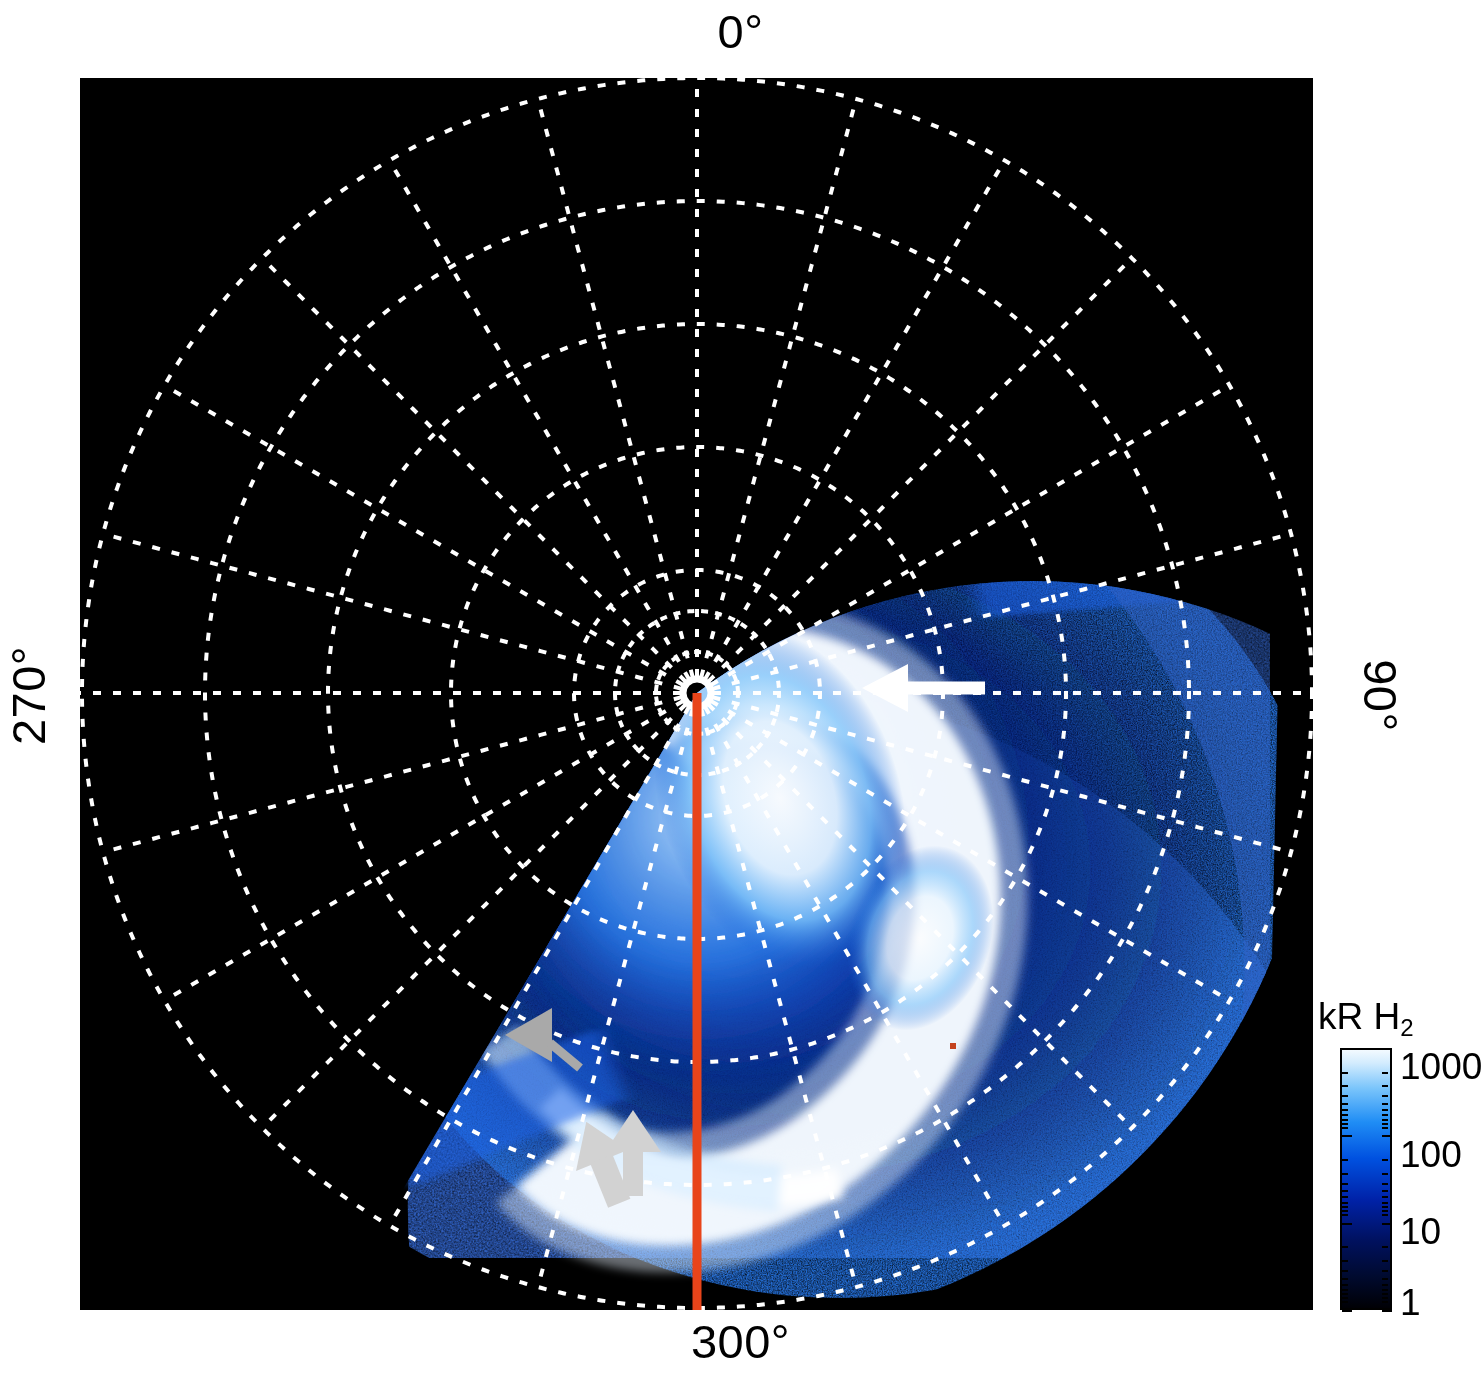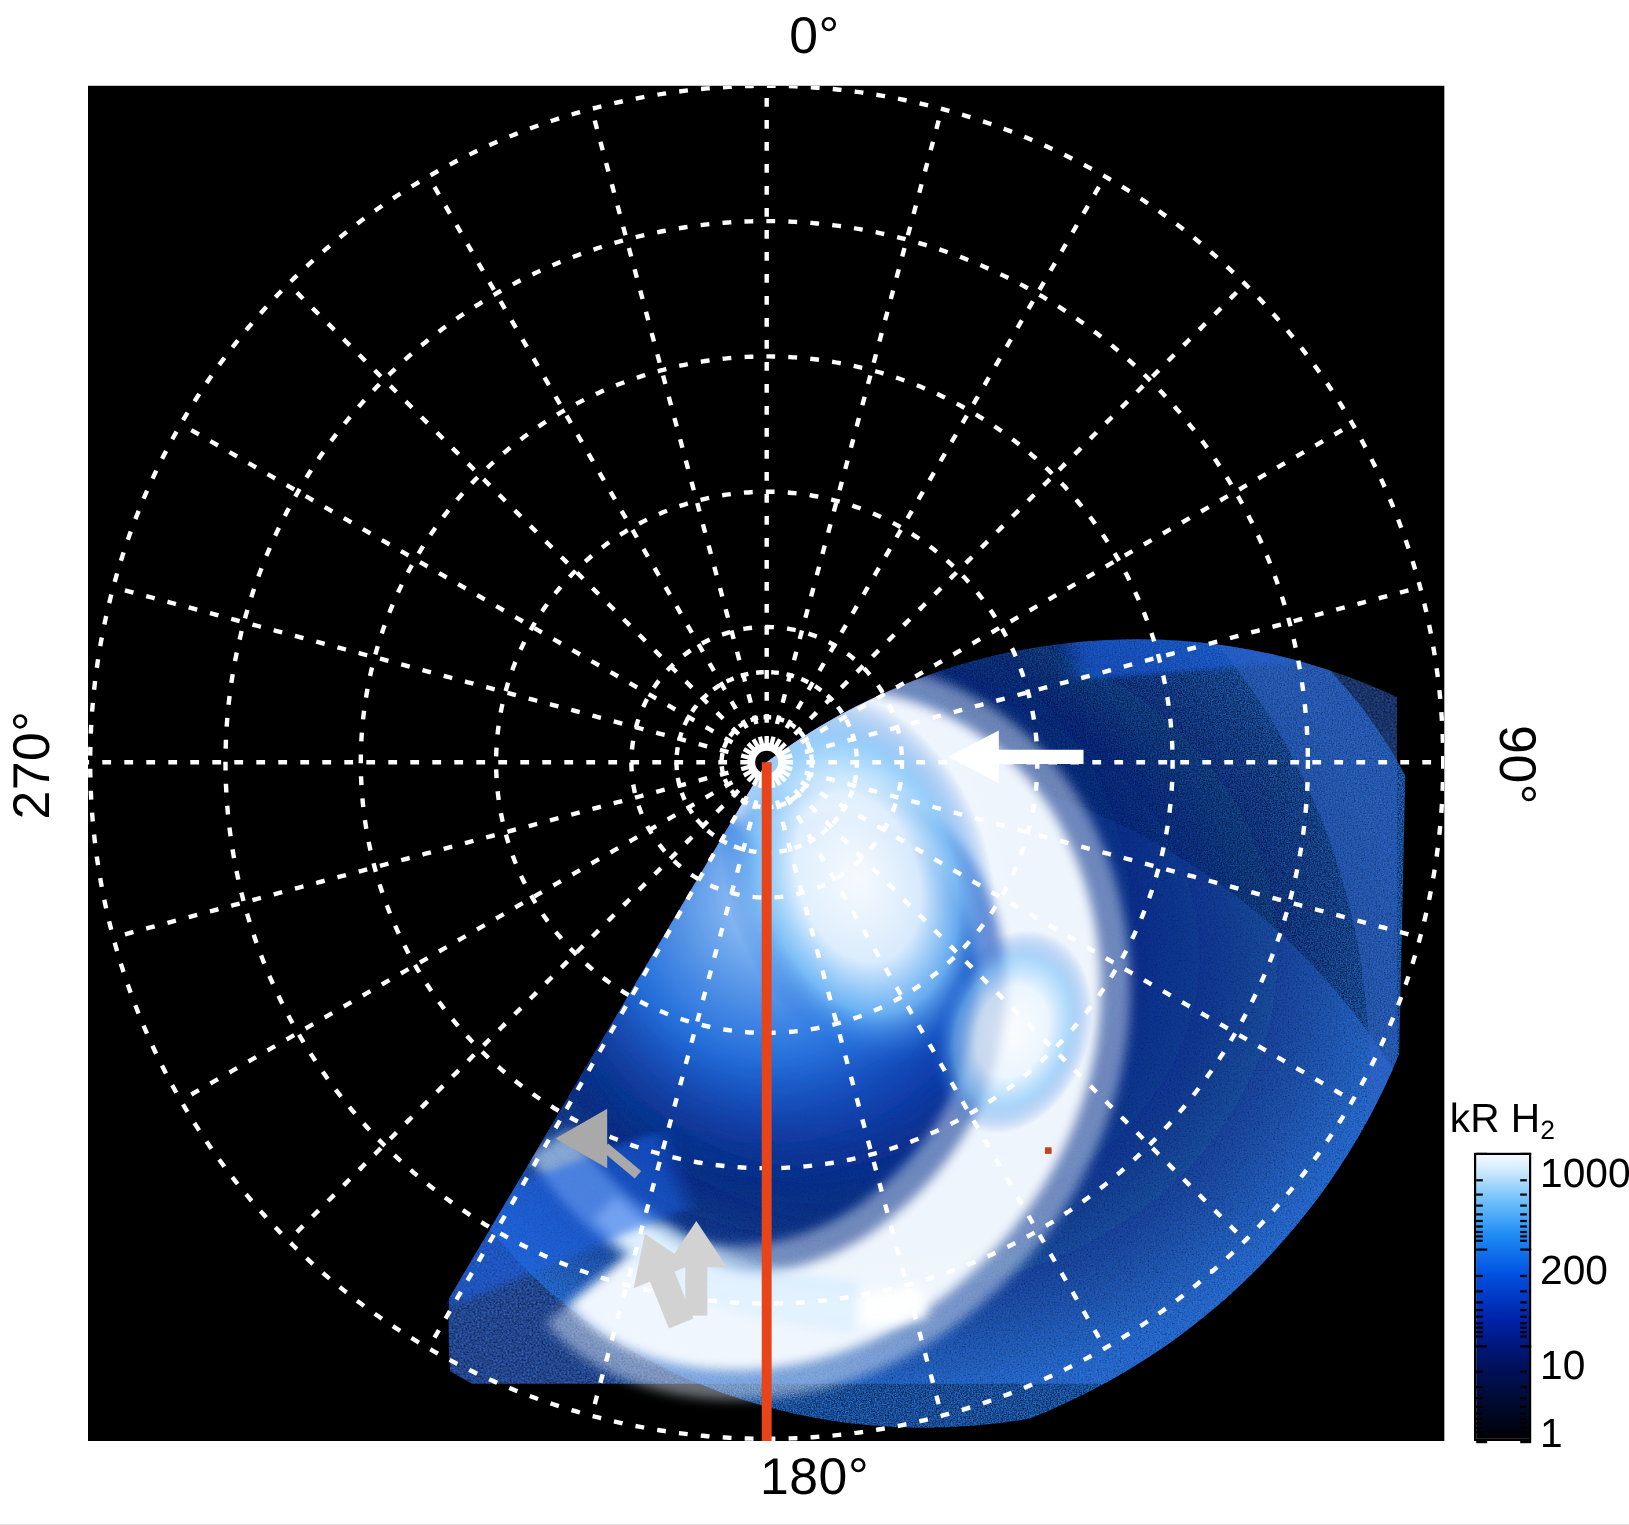--- a/index.html
+++ b/index.html
@@ -220,21 +220,21 @@
         <g>
           <polygon points="553,1032 581,1074 525,1074" fill="#d2d2d2"></polygon>
           <rect x="543" y="1072" width="20" height="46" fill="#d2d2d2"></rect>
         </g>
       </g>
     </svg>
   </div>
 
   <div class="axis-label" id="lbl-0">0°</div>
   <div class="axis-label" id="lbl-90">90°</div>
-  <div class="axis-label" id="lbl-180">180°</div>
+  <div class="axis-label" id="lbl-180">300°</div>
   <div class="axis-label" id="lbl-270">270°</div>
 
   <div id="colorbar-group">
     <div id="cbar-title"><span>kR H</span><sub>2</sub></div>
 
     <div id="cbar-box"></div>
 
     <div class="cbar-ticks" id="cbar-ticks-left">
       <i style="top:0%;   width:10px;"></i>
         <i style="top:9.03%;  width:6px;"></i>
@@ -297,18 +297,18 @@
       <i style="top:87.6%; right:0;width:6px;"></i>
         <i style="top:90.0%; right:0;width:6px;"></i>
       <i style="top:92.0%; right:0;width:6px;"></i>
         <i style="top:93.7%; right:0;width:6px;"></i>
       <i style="top:95.2%; right:0;width:6px;"></i>
         <i style="top:96.6%; right:0;width:6px;"></i>
       <i style="top:100%;  right:0;width:10px;"></i>
     </div>
 
     <div class="cbar-num" style="top:52px;">1000</div>
-    <div class="cbar-num" style="top:140px;">200</div>
-    <div class="cbar-num" style="top:227px;">10</div>
+    <div class="cbar-num" style="top:140px;">100</div>
+    <div class="cbar-num" style="top:217px;">10</div>
     <div class="cbar-num" style="top:288px;">1</div>
   </div>
 
 </div>
 
 </body></html>

